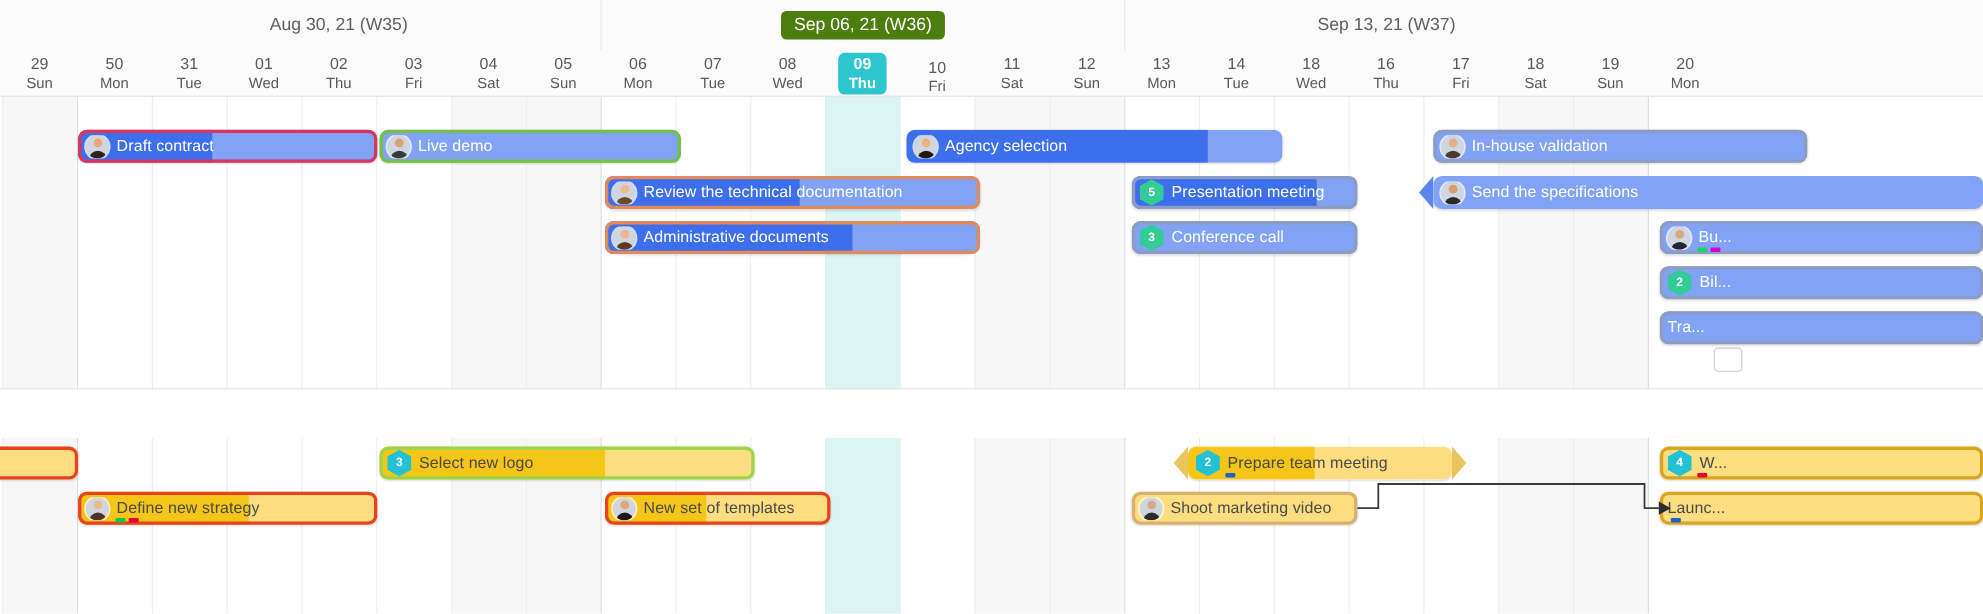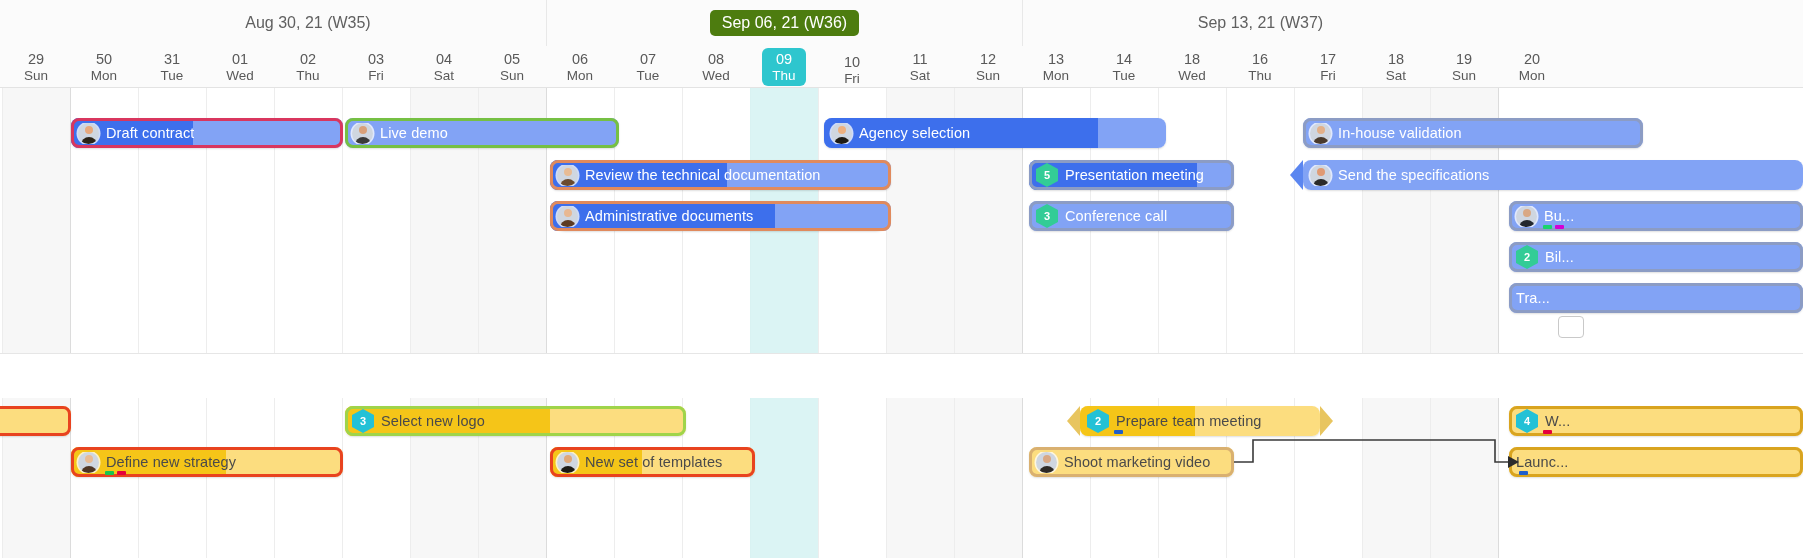--- a/index.html
+++ b/index.html
@@ -346,21 +346,21 @@
           <div class="dname">Mon</div>
         </div>
         <div class="day-cell" style="left: 614px; width: 68px; position: absolute;">
           <div class="dnum">07</div>
           <div class="dname">Tue</div>
         </div>
         <div class="day-cell" style="left: 682px; width: 68px; position: absolute;">
           <div class="dnum">08</div>
           <div class="dname">Wed</div>
         </div>
-        <div class="day-cell today" style="left: 750px; width: 68px; position: absolute;">
+        <div class="day-cell today" style="left: 750px; width: 68px; position: absolute; font-weight: bold;">
           <div class="today-pill"></div>
           <div class="dnum">09</div>
           <div class="dname">Thu</div>
         </div>
         <div class="day-cell" style="left: 818px; width: 68px; position: absolute; justify-content: flex-end;">
           <div class="dnum">10</div>
           <div class="dname">Fri</div>
         </div>
         <div class="day-cell" style="left: 886px; width: 68px; position: absolute;">
           <div class="dnum">11</div>

